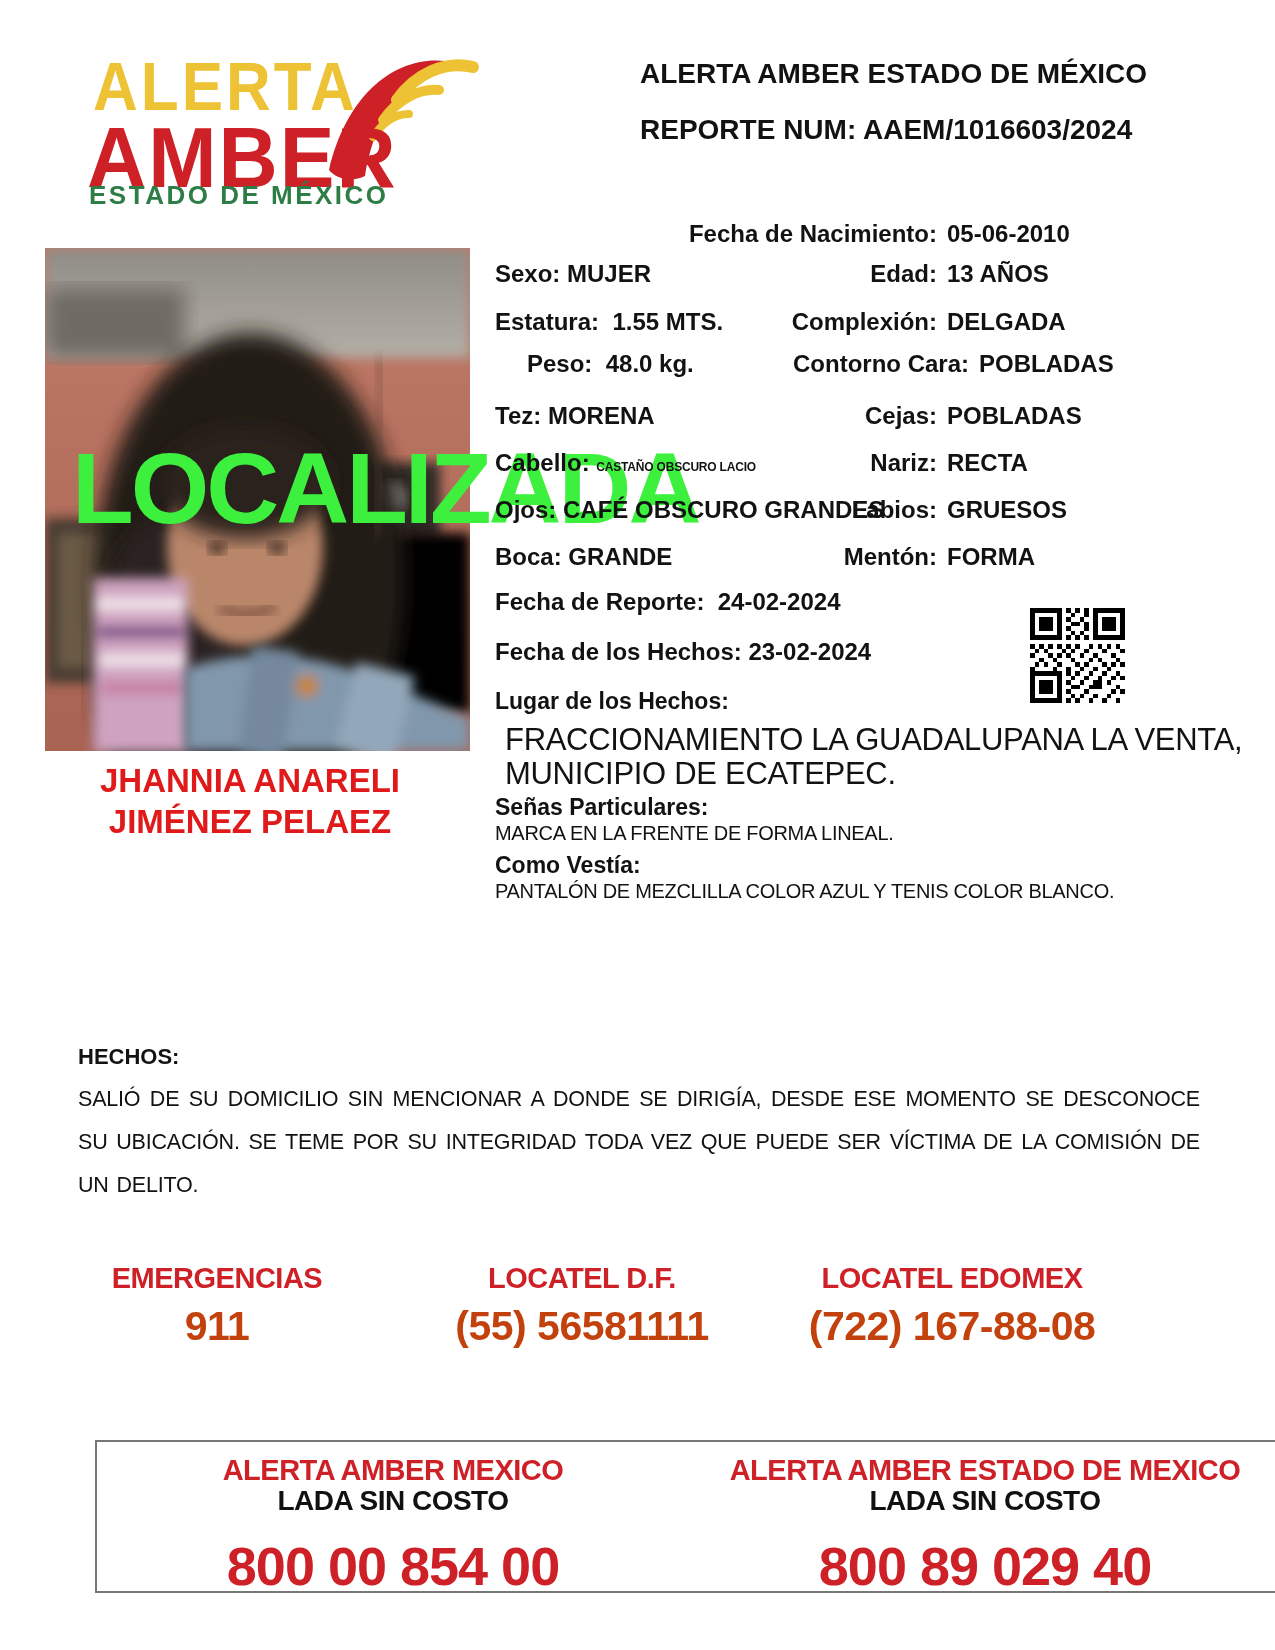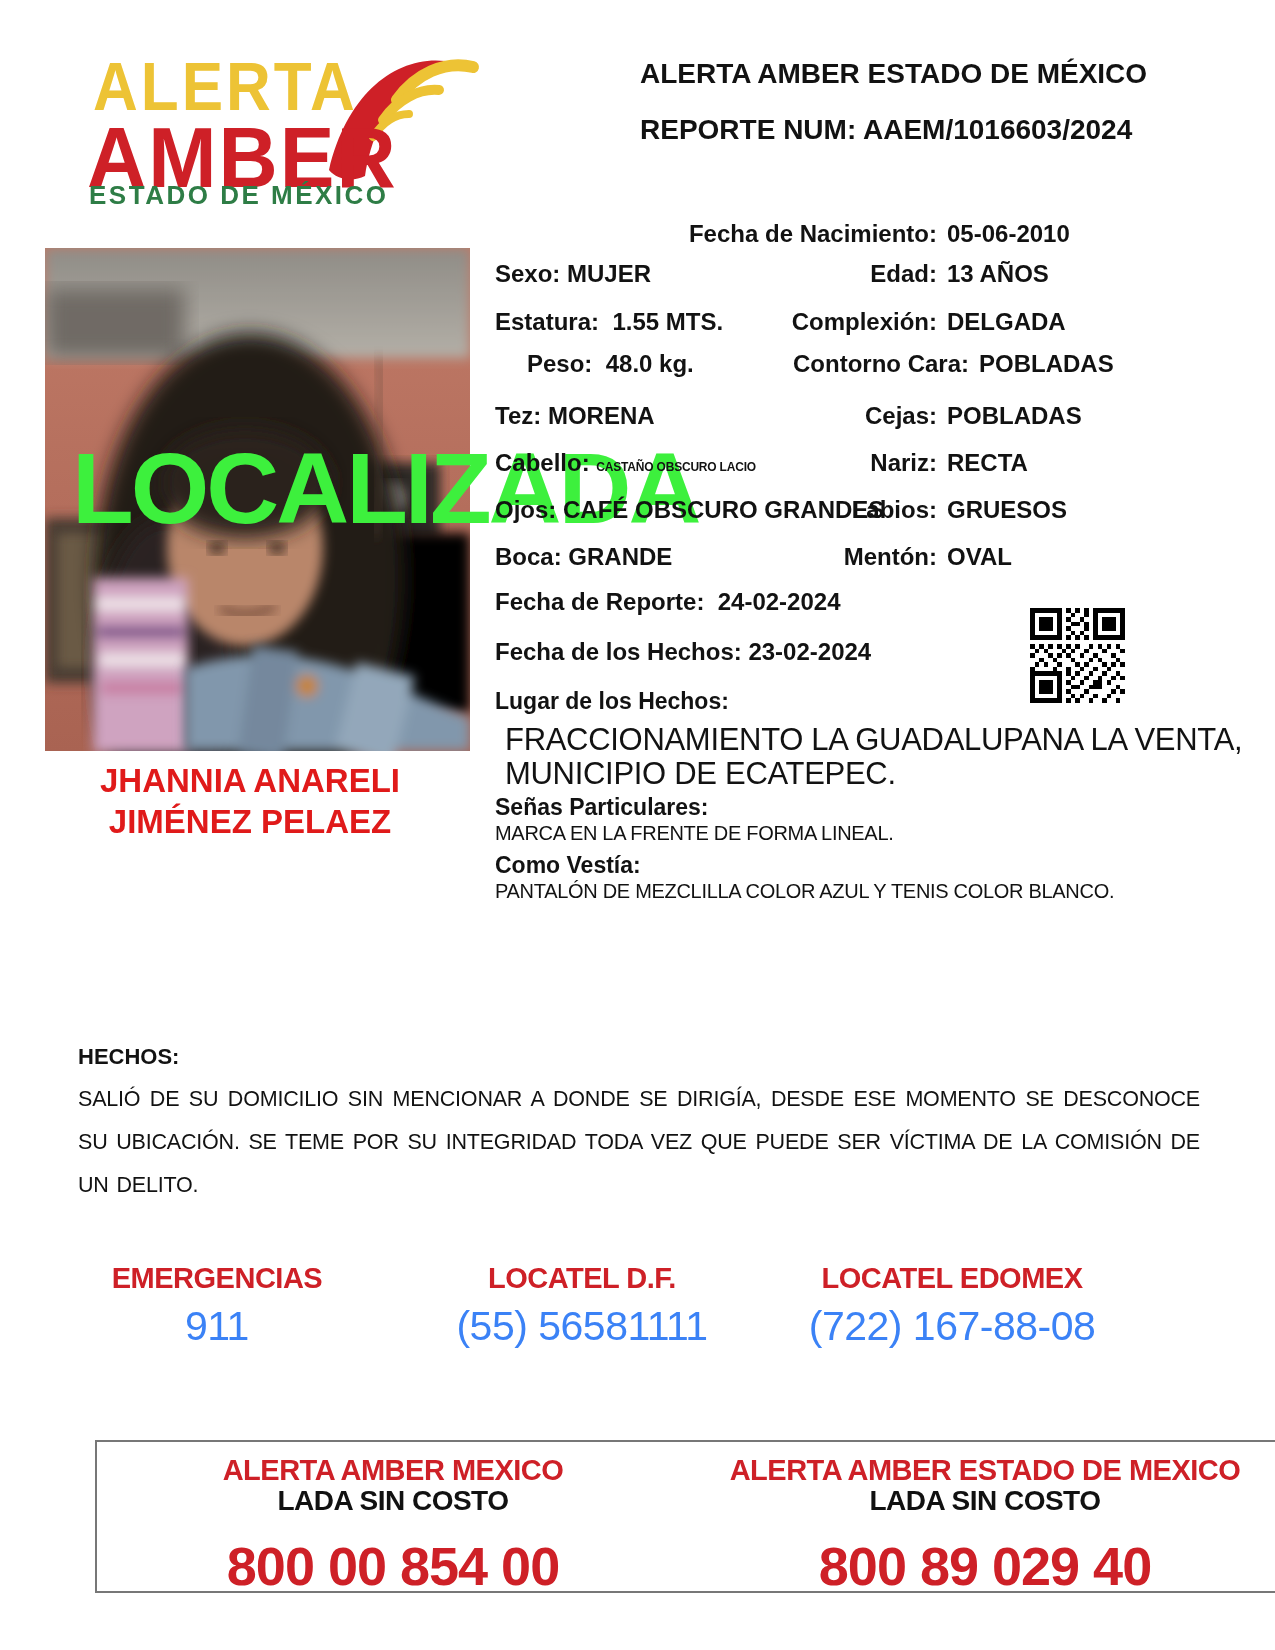--- a/index.html
+++ b/index.html
@@ -48,21 +48,21 @@
 
   
   .hechos{position:absolute;left:78px;top:1044px;width:1122px;z-index:10;}
   .hechos-label{font-size:22px;font-weight:bold;}
   .hechos-text{margin-top:8px;font-size:21.5px;line-height:43px;letter-spacing:-0.2px;text-align:justify;word-spacing:2px;}
 
   
   .contacts{position:absolute;left:12px;top:1262px;width:1275px;height:110px;z-index:10;}
   .contact{position:absolute;text-align:center;}
   .contact .c-title{color:var(--red);font-size:29px;font-weight:bold;letter-spacing:-0.5px;}
-  .contact .c-num{color:#3b82f6;font-size:41px;font-weight:normal;margin-top:8px;letter-spacing:-0.5px;}
+  .contact .c-num{color:#c2410c;font-size:41px;font-weight:bold;margin-top:8px;letter-spacing:-0.5px;}
   .contact.c1{left:70px;width:270px;}
   .contact.c2{left:415px;width:310px;}
   .contact.c3{left:775px;width:330px;}
 
   
   .footerbox{position:absolute;left:95px;top:1440px;width:1188px;height:153px;border:2px solid #777;
              display:flex;z-index:10;background:#fff;}
   .fcol{flex:1;text-align:center;padding-top:12px;}
   .f-title{color:var(--red);font-size:29px;font-weight:bold;letter-spacing:-0.5px;}
   .f-sub{color:#111;font-size:28px;font-weight:bold;margin-top:-2px;letter-spacing:-0.5px;}
@@ -193,21 +193,21 @@
 
     <div class="drow" style="top:496px;">
       <span class="lp"><span>Ojos:</span> <span>CAFÉ OBSCURO GRANDES</span></span>
       <span class="rlbl">Labios:</span>
       <span class="rval">GRUESOS</span>
     </div>
 
     <div class="drow" style="top:543px;">
       <span class="lp"><span>Boca:</span> <span>GRANDE</span></span>
       <span class="rlbl">Mentón:</span>
-      <span class="rval">OVAL</span>
+      <span class="rval">FORMA</span>
     </div>
 
     <div class="dateline" style="top:588px;">Fecha de Reporte:  24-02-2024</div>
     <div class="dateline" style="top:638px;">Fecha de los Hechos: 23-02-2024</div>
 
     <svg class="qr" viewBox="0 0 21 21" xmlns="http://www.w3.org/2000/svg" shape-rendering="crispEdges">
       <rect width="21" height="21" fill="#fff"></rect>
       <g fill="#000">
         <path d="M0 0h7v7h-7z"></path>
           <rect x="1" y="1" width="5" height="5" fill="#fff"></rect>

